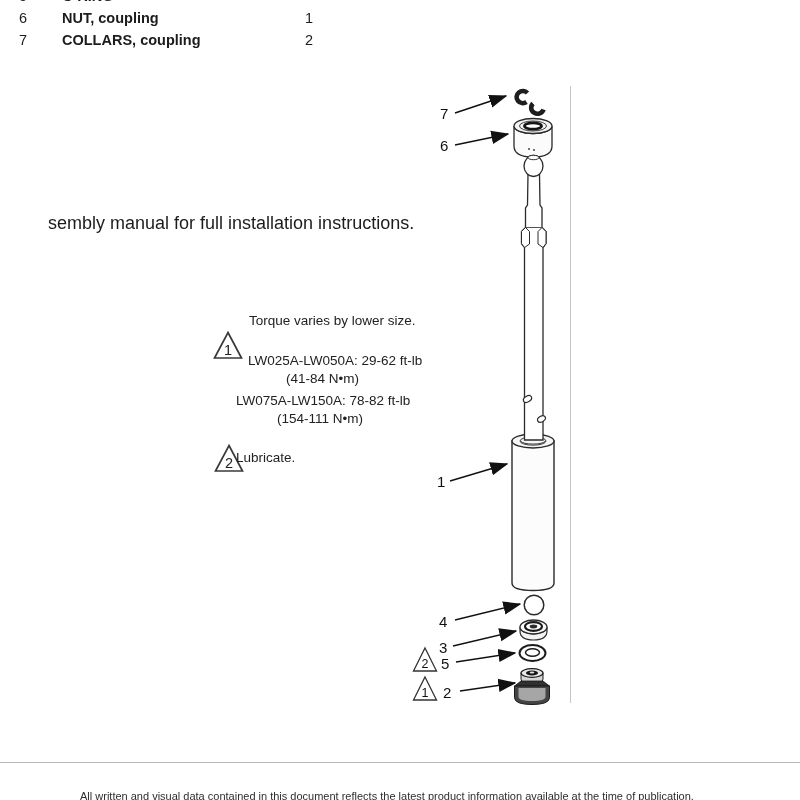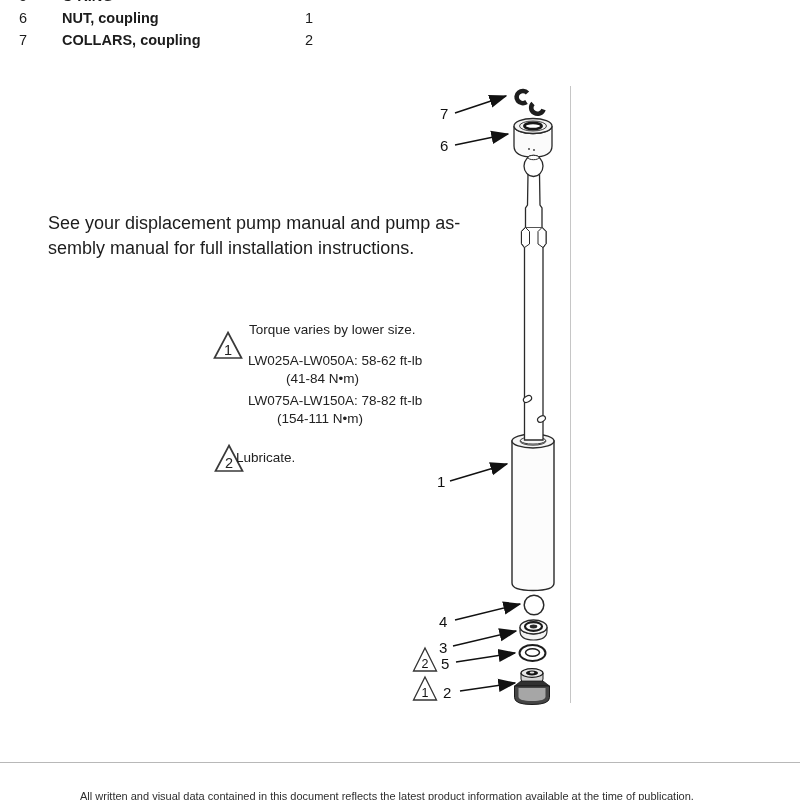--- a/index.html
+++ b/index.html
@@ -52,32 +52,31 @@
       <span class="pqty">1</span>
     </div>
     <div class="prow" style="top:31px">
       <span class="pref">7</span>
       <span class="pdesc">COLLARS, coupling</span>
       <span class="pqty">2</span>
     </div>
   </div>
 
   <div class="instruction">
-    <div>See your displacement pump manual and pump as-</div>
     <div>sembly manual for full installation instructions.</div>
   </div>
 
   <svg class="flag-svg" style="left:213px;top:330px" viewBox="0 0 30 31">
     <polygon points="15,2.5 28.5,28 1.5,28"></polygon>
     <text x="15" y="24.5" text-anchor="middle">1</text>
   </svg>
-  <div class="note-text" style="left:249px;top:322px">Torque varies by lower size.</div>
-  <div class="note-text" style="left:248px;top:353px">LW025A-LW050A: 58-62 ft-lb</div>
+  <div class="note-text" style="left:249px;top:313px">Torque varies by lower size.</div>
+  <div class="note-text" style="left:248px;top:353px">LW025A-LW050A: 29-62 ft-lb</div>
   <div class="note-text" style="left:286px;top:371px">(41-84 N•m)</div>
-  <div class="note-text" style="left:248px;top:393px">LW075A-LW150A: 78-82 ft-lb</div>
+  <div class="note-text" style="left:236px;top:393px">LW075A-LW150A: 78-82 ft-lb</div>
   <div class="note-text" style="left:277px;top:411px">(154-111 N•m)</div>
 
   <svg class="flag-svg" style="left:214px;top:443px" viewBox="0 0 30 31">
     <polygon points="15,2.5 28.5,28 1.5,28"></polygon>
     <text x="15" y="24.5" text-anchor="middle">2</text>
   </svg>
   <div class="note-text" style="left:236px;top:450px">Lubricate.</div>
 
   <svg class="diagram-svg" viewBox="400 80 200 635">
     <defs>

